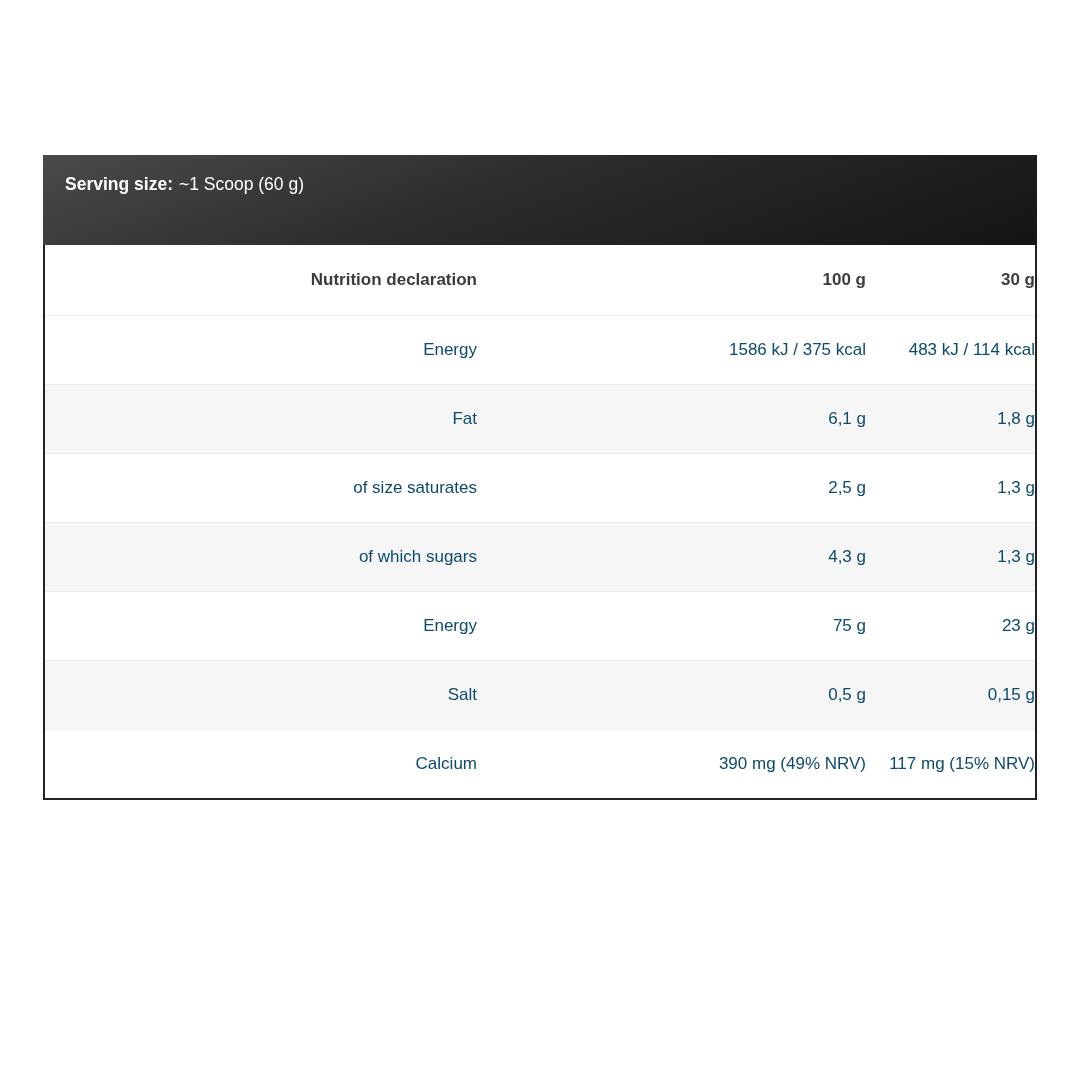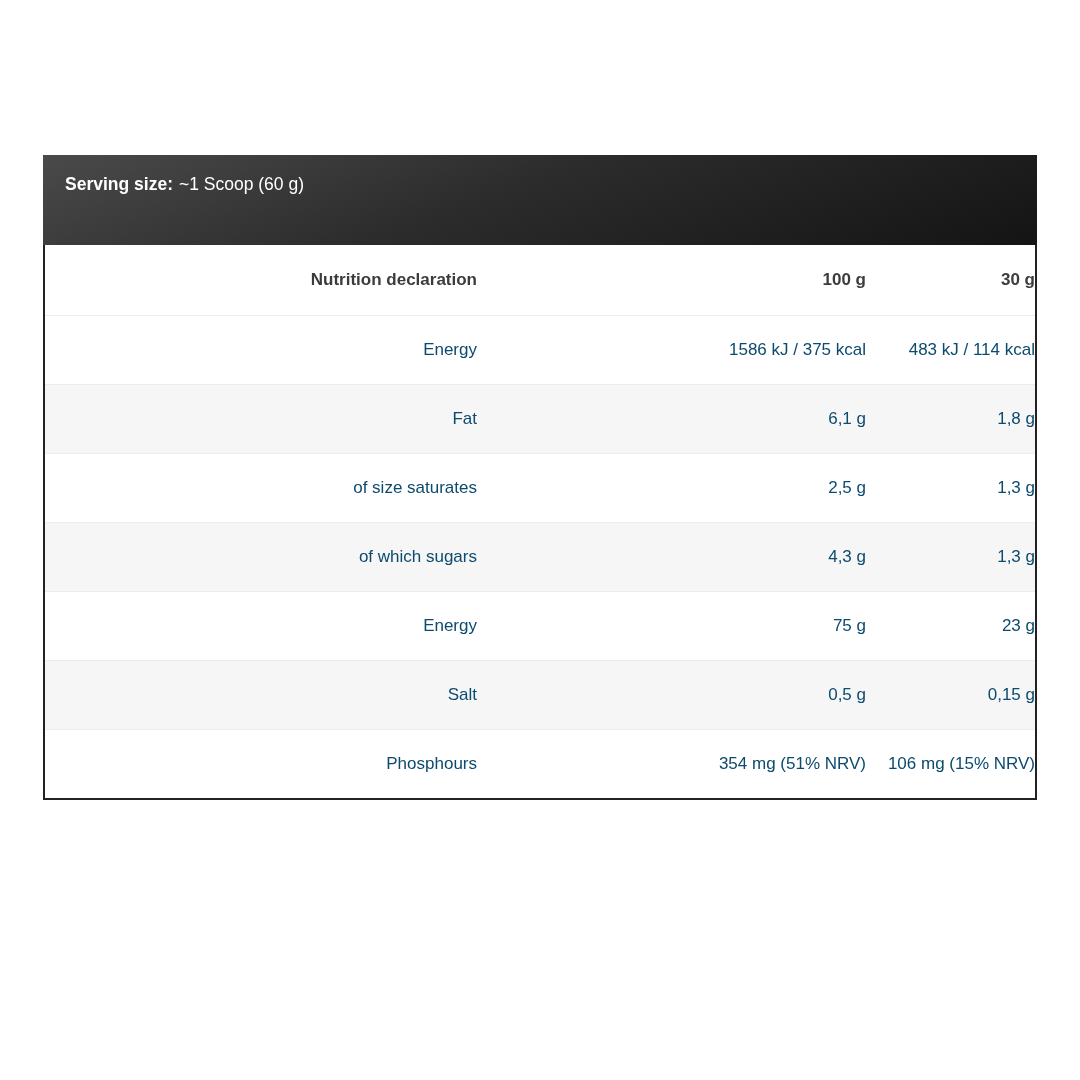--- a/index.html
+++ b/index.html
@@ -124,21 +124,21 @@
           <td>Energy</td>
           <td>75 g</td>
           <td>23 g</td>
         </tr>
         <tr>
           <td>Salt</td>
           <td>0,5 g</td>
           <td>0,15 g</td>
         </tr>
         <tr>
-          <td>Phosphours</td>
-          <td>354 mg (51% NRV)</td>
-          <td>106 mg (15% NRV)</td>
+          <td>Calcium</td>
+          <td>390 mg (49% NRV)</td>
+          <td>117 mg (15% NRV)</td>
         </tr>
       </tbody>
     </table>
 
   </div>
 </div>
 
 </body></html>

